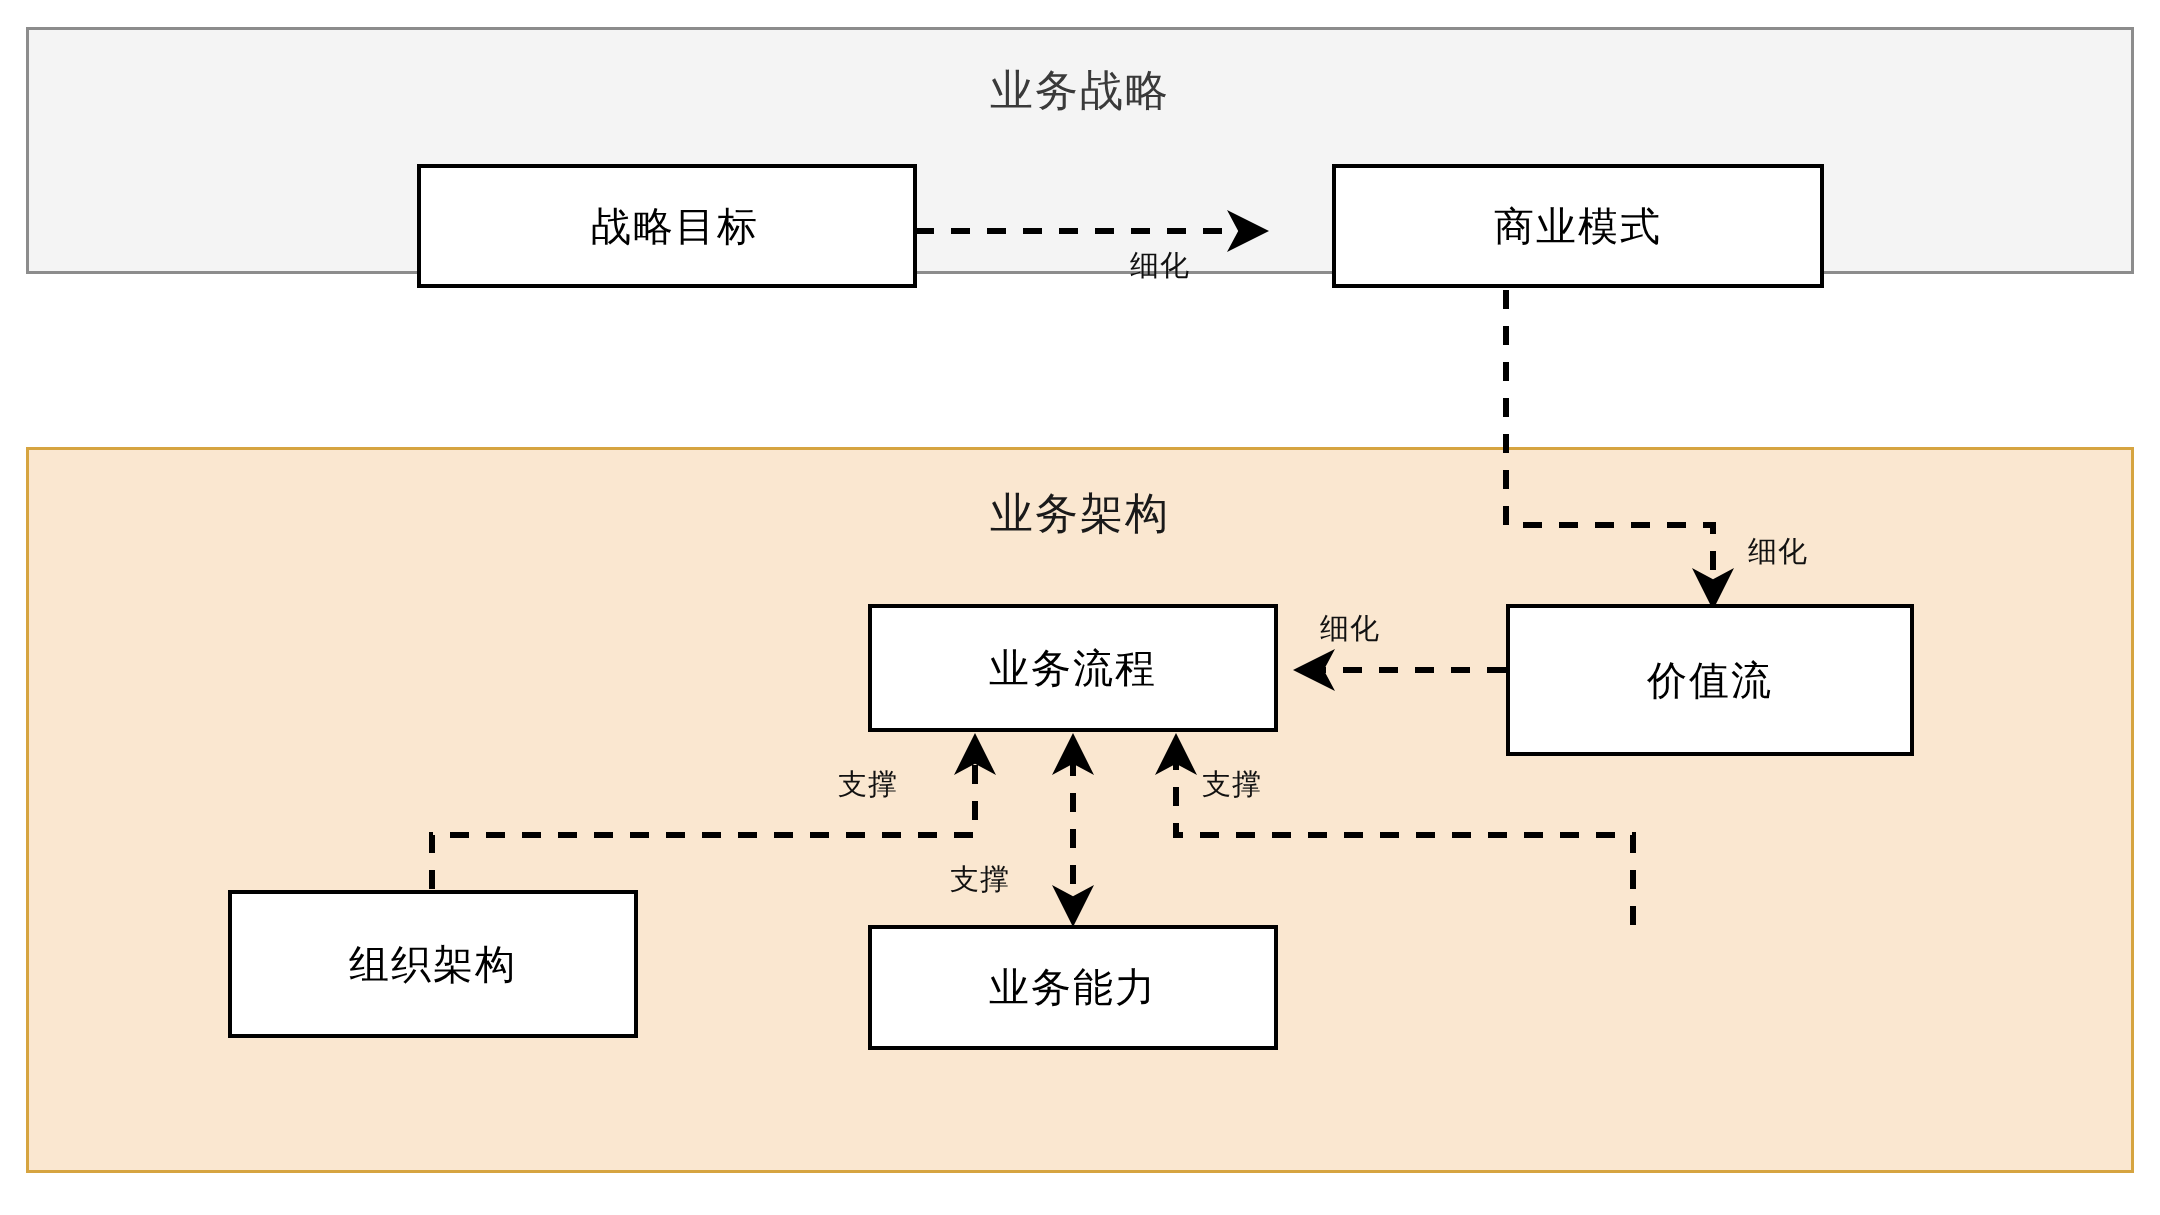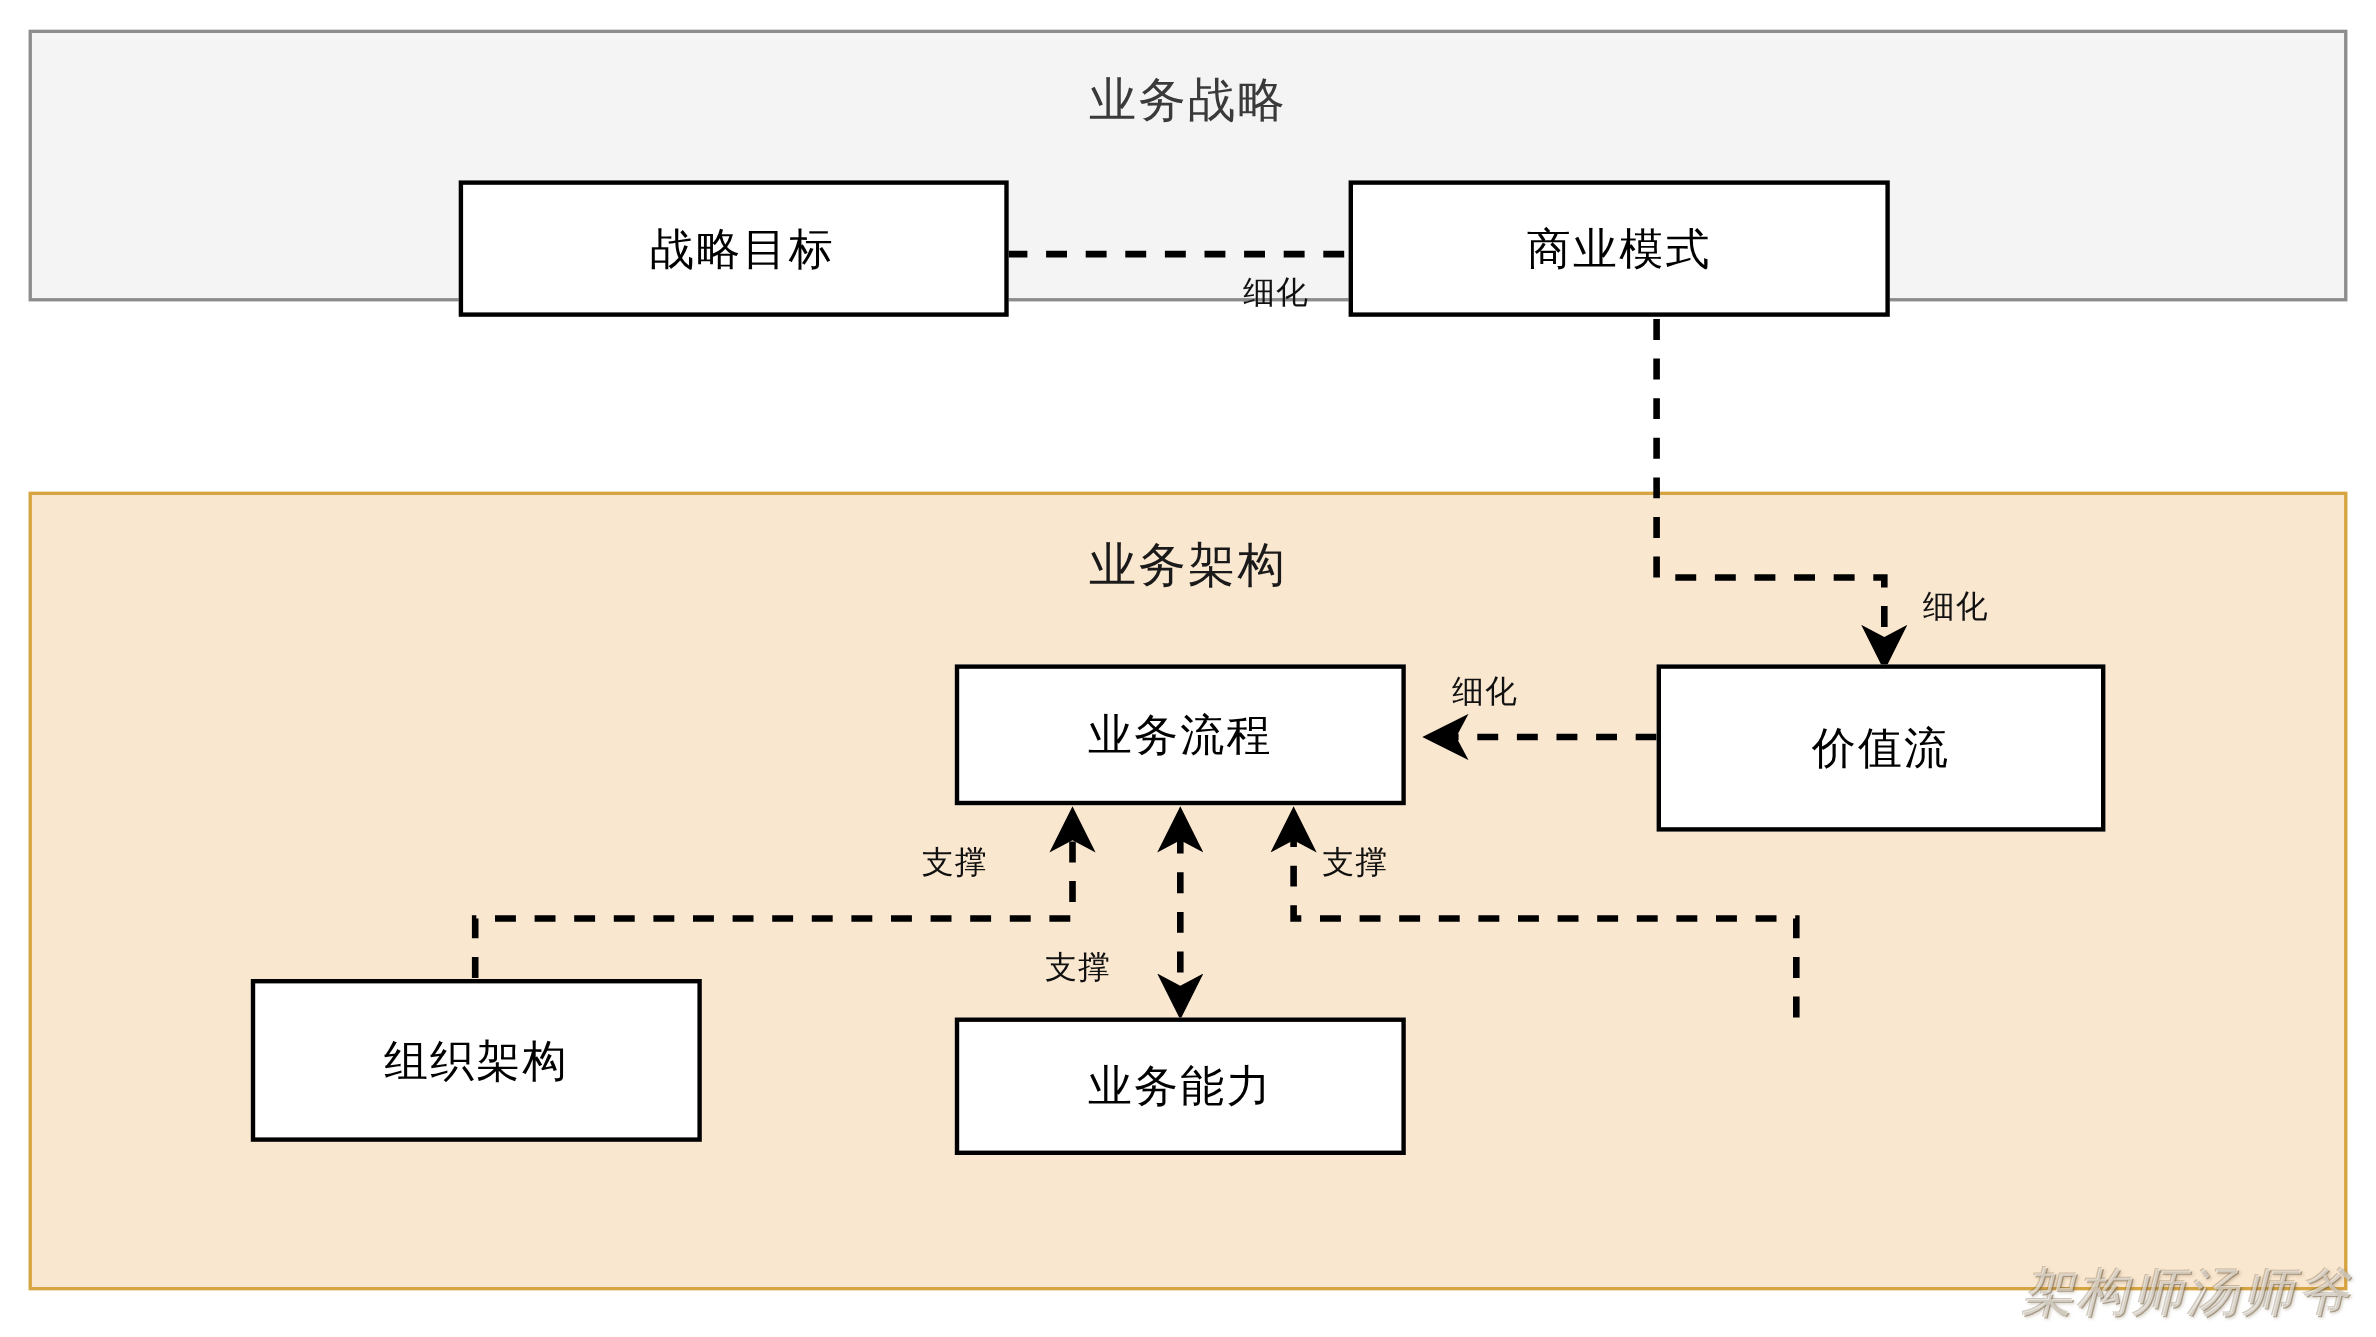--- a/index.html
+++ b/index.html
@@ -131,21 +131,21 @@
 
     <path d="M 1073 920 L 1073 740" fill="none" stroke="#000000" stroke-width="6" stroke-dasharray="19 17" marker-start="url(#arrowStart)" marker-end="url(#arrowEnd)"></path>
 
     <path d="M 1633 925 L 1633 835 L 1176 835 L 1176 740" fill="none" stroke="#000000" stroke-width="6" stroke-dasharray="19 17" marker-end="url(#arrowEnd)"></path>
   </svg>
 
   <div class="node" style="left:417px; top:164px; width:500px; height:124px;padding-left:16px;">
     <span>战略目标</span>
   </div>
 
-  <div class="node" style="left:1226px; top:164px; width:492px; height:124px;">
+  <div class="node" style="left:1332px; top:164px; width:492px; height:124px;">
     <span>商业模式</span>
   </div>
 
   <div class="node" style="left:868px; top:604px; width:410px; height:128px;">
     <span>业务流程</span>
   </div>
 
   <div class="node" style="left:1506px; top:604px; width:408px; height:152px;">
     <span>价值流</span>
   </div>
@@ -164,15 +164,14 @@
   <div class="edge-label" style="left:1748px; top:532px;">细化</div>
 
   <div class="edge-label" style="left:1320px; top:609px;">细化</div>
 
   <div class="edge-label" style="left:838px; top:765px;">支撑</div>
 
   <div class="edge-label" style="left:950px; top:860px;">支撑</div>
 
   <div class="edge-label" style="left:1202px; top:765px;">支撑</div>
 
-  <div class="watermark">架构师汤师爷</div>
 
 </div>
 
 </body></html>

